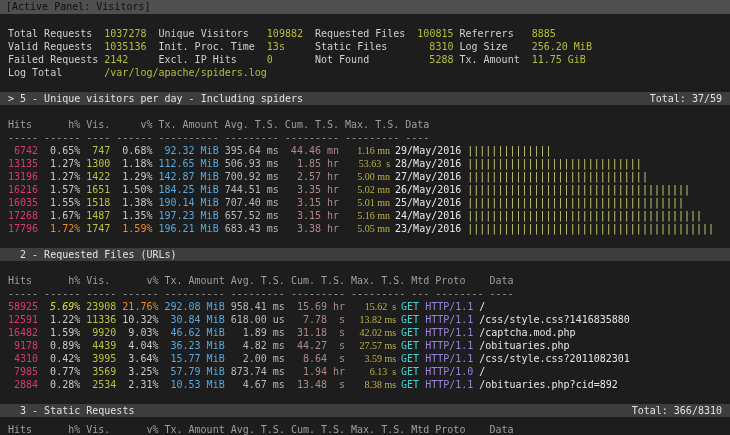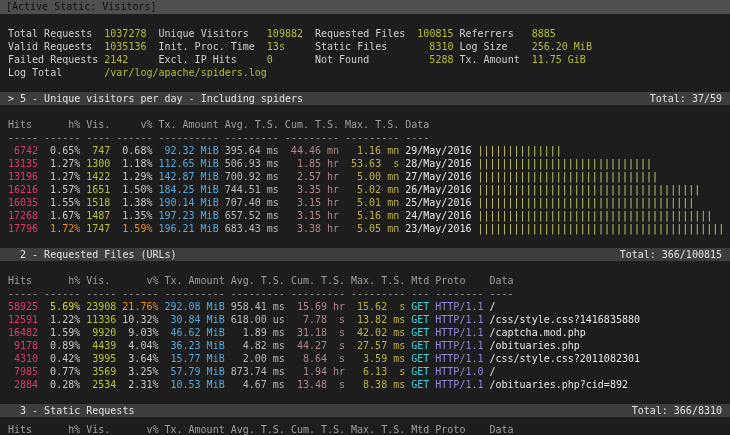--- a/index.html
+++ b/index.html
@@ -31,31 +31,31 @@
   .sumline .val{color:var(--value_green);}
   .panel-bar{
     display:flex;justify-content:space-between;align-items:center;
     background:var(--panel_bar_bg);color:var(--panel_bar_text);
     height:13px;line-height:13px;padding:0 8px;white-space:pre;
   }
   .panel-bar .ind{display:inline-block;width:1ch;margin-right:1ch;}
   .cell{display:inline-block;white-space:pre;vertical-align:top;}
   .c-hits{color:var(--hits);} .c-pct{color:var(--pct);} .c-vis{color:var(--vis);}
   .c-tx{color:var(--tx);} .c-avg{color:var(--avg);} .c-cum{color:var(--cum);}
-  .c-max{color:var(--max);} .c-white{color:var(--white);} .c-bars{color:var(--bars);}
+  .c-max{color:var(--max);font-family:Liberation Serif, serif;} .c-white{color:var(--white);} .c-bars{color:var(--bars);}
   .c-mtd{color:var(--mtd);} .c-proto{color:var(--proto);}
   .hdr{color:var(--header_grey);}
-  .hl-orange{color:var(--orange);} .hl-yellow{color:var(--yellow);}
+  .hl-orange{color:var(--orange);} .hl-yellow{color:var(--yellow);font-style:italic;}
 </style>
 </head>
 <body>
 
 <div class="screen">
   <div class="titlebar">
-    <span>[Active Static: Visitors]</span>
+    <span>[Active Panel: Visitors]</span>
   </div>
   <div class="blank"></div>
   <div id="summary">
       <div class="sumline"><span class="cell lbl" style="width: 15ch; text-align: left; margin-right: 1ch;">Total Requests</span><span class="cell val" style="width: 8ch; text-align: left; margin-right: 1ch;">1037278</span><span class="cell lbl" style="width: 17ch; text-align: left; margin-right: 1ch;">Unique Visitors</span><span class="cell val" style="width: 7ch; text-align: left; margin-right: 1ch;">109882</span><span class="cell lbl" style="width: 16ch; text-align: left; margin-right: 1ch;">Requested Files</span><span class="cell val" style="width: 6ch; text-align: right; margin-right: 1ch;">100815</span><span class="cell lbl" style="width: 11ch; text-align: left; margin-right: 1ch;">Referrers</span><span class="cell val" style="text-align: left; margin-right: 1ch;">8885</span></div>
       <div class="sumline"><span class="cell lbl" style="width: 15ch; text-align: left; margin-right: 1ch;">Valid Requests</span><span class="cell val" style="width: 8ch; text-align: left; margin-right: 1ch;">1035136</span><span class="cell lbl" style="width: 17ch; text-align: left; margin-right: 1ch;">Init. Proc. Time</span><span class="cell val" style="width: 7ch; text-align: left; margin-right: 1ch;">13s</span><span class="cell lbl" style="width: 16ch; text-align: left; margin-right: 1ch;">Static Files</span><span class="cell val" style="width: 6ch; text-align: right; margin-right: 1ch;">8310</span><span class="cell lbl" style="width: 11ch; text-align: left; margin-right: 1ch;">Log Size</span><span class="cell val" style="text-align: left; margin-right: 1ch;">256.20 MiB</span></div>
       <div class="sumline"><span class="cell lbl" style="width: 15ch; text-align: left; margin-right: 1ch;">Failed Requests</span><span class="cell val" style="width: 8ch; text-align: left; margin-right: 1ch;">2142</span><span class="cell lbl" style="width: 17ch; text-align: left; margin-right: 1ch;">Excl. IP Hits</span><span class="cell val" style="width: 7ch; text-align: left; margin-right: 1ch;">0</span><span class="cell lbl" style="width: 16ch; text-align: left; margin-right: 1ch;">Not Found</span><span class="cell val" style="width: 6ch; text-align: right; margin-right: 1ch;">5288</span><span class="cell lbl" style="width: 11ch; text-align: left; margin-right: 1ch;">Tx. Amount</span><span class="cell val" style="text-align: left; margin-right: 1ch;">11.75 GiB</span></div>
       <div class="sumline"><span class="cell lbl" style="width: 15ch; text-align: left; margin-right: 1ch;">Log Total</span><span class="cell val" style="width: 8ch; text-align: left; margin-right: 1ch;">/var/log/apache/spiders.log</span></div>
     </div>
   <div class="blank"></div>
   <div id="panels">
@@ -67,21 +67,21 @@
         <div class="line"><span class="cell c-hits" style="width: 5ch; text-align: right; margin-right: 1ch;">6742</span><span class="cell c-pct" style="width: 6ch; text-align: right; margin-right: 1ch;">0.65%</span><span class="cell c-vis" style="width: 4ch; text-align: right; margin-right: 1ch;">747</span><span class="cell c-pct" style="width: 6ch; text-align: right; margin-right: 1ch;">0.68%</span><span class="cell c-tx" style="width: 10ch; text-align: right; margin-right: 1ch;">92.32 MiB</span><span class="cell c-avg" style="width: 9ch; text-align: right; margin-right: 1ch;">395.64 ms</span><span class="cell c-cum" style="width: 9ch; text-align: right; margin-right: 1ch;">44.46 mn</span><span class="cell c-max" style="width: 9ch; text-align: right; margin-right: 1ch;">1.16 mn</span><span class="cell c-white" style="width: 11ch; text-align: left; margin-right: 1ch;">29/May/2016</span><span class="cell c-bars" style="text-align: left; margin-right: 1ch;">||||||||||||||</span></div>
         <div class="line"><span class="cell c-hits" style="width: 5ch; text-align: right; margin-right: 1ch;">13135</span><span class="cell c-pct" style="width: 6ch; text-align: right; margin-right: 1ch;">1.27%</span><span class="cell c-vis" style="width: 4ch; text-align: right; margin-right: 1ch;">1300</span><span class="cell c-pct" style="width: 6ch; text-align: right; margin-right: 1ch;">1.18%</span><span class="cell c-tx" style="width: 10ch; text-align: right; margin-right: 1ch;">112.65 MiB</span><span class="cell c-avg" style="width: 9ch; text-align: right; margin-right: 1ch;">506.93 ms</span><span class="cell c-cum" style="width: 9ch; text-align: right; margin-right: 1ch;">1.85 hr</span><span class="cell c-max" style="width: 9ch; text-align: right; margin-right: 1ch;">53.63  s</span><span class="cell c-white" style="width: 11ch; text-align: left; margin-right: 1ch;">28/May/2016</span><span class="cell c-bars" style="text-align: left; margin-right: 1ch;">|||||||||||||||||||||||||||||</span></div>
         <div class="line"><span class="cell c-hits" style="width: 5ch; text-align: right; margin-right: 1ch;">13196</span><span class="cell c-pct" style="width: 6ch; text-align: right; margin-right: 1ch;">1.27%</span><span class="cell c-vis" style="width: 4ch; text-align: right; margin-right: 1ch;">1422</span><span class="cell c-pct" style="width: 6ch; text-align: right; margin-right: 1ch;">1.29%</span><span class="cell c-tx" style="width: 10ch; text-align: right; margin-right: 1ch;">142.87 MiB</span><span class="cell c-avg" style="width: 9ch; text-align: right; margin-right: 1ch;">700.92 ms</span><span class="cell c-cum" style="width: 9ch; text-align: right; margin-right: 1ch;">2.57 hr</span><span class="cell c-max" style="width: 9ch; text-align: right; margin-right: 1ch;">5.00 mn</span><span class="cell c-white" style="width: 11ch; text-align: left; margin-right: 1ch;">27/May/2016</span><span class="cell c-bars" style="text-align: left; margin-right: 1ch;">||||||||||||||||||||||||||||||</span></div>
         <div class="line"><span class="cell c-hits" style="width: 5ch; text-align: right; margin-right: 1ch;">16216</span><span class="cell c-pct" style="width: 6ch; text-align: right; margin-right: 1ch;">1.57%</span><span class="cell c-vis" style="width: 4ch; text-align: right; margin-right: 1ch;">1651</span><span class="cell c-pct" style="width: 6ch; text-align: right; margin-right: 1ch;">1.50%</span><span class="cell c-tx" style="width: 10ch; text-align: right; margin-right: 1ch;">184.25 MiB</span><span class="cell c-avg" style="width: 9ch; text-align: right; margin-right: 1ch;">744.51 ms</span><span class="cell c-cum" style="width: 9ch; text-align: right; margin-right: 1ch;">3.35 hr</span><span class="cell c-max" style="width: 9ch; text-align: right; margin-right: 1ch;">5.02 mn</span><span class="cell c-white" style="width: 11ch; text-align: left; margin-right: 1ch;">26/May/2016</span><span class="cell c-bars" style="text-align: left; margin-right: 1ch;">|||||||||||||||||||||||||||||||||||||</span></div>
         <div class="line"><span class="cell c-hits" style="width: 5ch; text-align: right; margin-right: 1ch;">16035</span><span class="cell c-pct" style="width: 6ch; text-align: right; margin-right: 1ch;">1.55%</span><span class="cell c-vis" style="width: 4ch; text-align: right; margin-right: 1ch;">1518</span><span class="cell c-pct" style="width: 6ch; text-align: right; margin-right: 1ch;">1.38%</span><span class="cell c-tx" style="width: 10ch; text-align: right; margin-right: 1ch;">190.14 MiB</span><span class="cell c-avg" style="width: 9ch; text-align: right; margin-right: 1ch;">707.40 ms</span><span class="cell c-cum" style="width: 9ch; text-align: right; margin-right: 1ch;">3.15 hr</span><span class="cell c-max" style="width: 9ch; text-align: right; margin-right: 1ch;">5.01 mn</span><span class="cell c-white" style="width: 11ch; text-align: left; margin-right: 1ch;">25/May/2016</span><span class="cell c-bars" style="text-align: left; margin-right: 1ch;">||||||||||||||||||||||||||||||||||||</span></div>
         <div class="line"><span class="cell c-hits" style="width: 5ch; text-align: right; margin-right: 1ch;">17268</span><span class="cell c-pct" style="width: 6ch; text-align: right; margin-right: 1ch;">1.67%</span><span class="cell c-vis" style="width: 4ch; text-align: right; margin-right: 1ch;">1487</span><span class="cell c-pct" style="width: 6ch; text-align: right; margin-right: 1ch;">1.35%</span><span class="cell c-tx" style="width: 10ch; text-align: right; margin-right: 1ch;">197.23 MiB</span><span class="cell c-avg" style="width: 9ch; text-align: right; margin-right: 1ch;">657.52 ms</span><span class="cell c-cum" style="width: 9ch; text-align: right; margin-right: 1ch;">3.15 hr</span><span class="cell c-max" style="width: 9ch; text-align: right; margin-right: 1ch;">5.16 mn</span><span class="cell c-white" style="width: 11ch; text-align: left; margin-right: 1ch;">24/May/2016</span><span class="cell c-bars" style="text-align: left; margin-right: 1ch;">|||||||||||||||||||||||||||||||||||||||</span></div>
         <div class="line"><span class="cell c-hits" style="width: 5ch; text-align: right; margin-right: 1ch;">17796</span><span class="cell c-pct hl-orange" style="width: 6ch; text-align: right; margin-right: 1ch;">1.72%</span><span class="cell c-vis" style="width: 4ch; text-align: right; margin-right: 1ch;">1747</span><span class="cell c-pct hl-orange" style="width: 6ch; text-align: right; margin-right: 1ch;">1.59%</span><span class="cell c-tx" style="width: 10ch; text-align: right; margin-right: 1ch;">196.21 MiB</span><span class="cell c-avg" style="width: 9ch; text-align: right; margin-right: 1ch;">683.43 ms</span><span class="cell c-cum" style="width: 9ch; text-align: right; margin-right: 1ch;">3.38 hr</span><span class="cell c-max" style="width: 9ch; text-align: right; margin-right: 1ch;">5.05 mn</span><span class="cell c-white" style="width: 11ch; text-align: left; margin-right: 1ch;">23/May/2016</span><span class="cell c-bars" style="text-align: left; margin-right: 1ch;">|||||||||||||||||||||||||||||||||||||||||</span></div>
         <div class="blank"></div>
       </div>
       <div>
-        <div class="panel-bar"><span><span class="ind"> </span><span>2 - Requested Files (URLs)</span></span><span>Total: 366/100815</span></div>
+        <div class="panel-bar"><span><span class="ind"> </span><span>2 - Requested Files (URLs)</span></span></div>
         <div class="blank"></div>
         <div class="line hdr"><span class="cell hdr" style="width: 5ch; text-align: left; margin-right: 1ch;">Hits</span><span class="cell hdr" style="width: 6ch; text-align: right; margin-right: 1ch;">h%</span><span class="cell hdr" style="width: 5ch; text-align: left; margin-right: 1ch;">Vis.</span><span class="cell hdr" style="width: 6ch; text-align: right; margin-right: 1ch;">v%</span><span class="cell hdr" style="width: 10ch; text-align: left; margin-right: 1ch;">Tx. Amount</span><span class="cell hdr" style="width: 9ch; text-align: left; margin-right: 1ch;">Avg. T.S.</span><span class="cell hdr" style="width: 9ch; text-align: left; margin-right: 1ch;">Cum. T.S.</span><span class="cell hdr" style="width: 9ch; text-align: left; margin-right: 1ch;">Max. T.S.</span><span class="cell hdr" style="width: 3ch; text-align: left; margin-right: 1ch;">Mtd</span><span class="cell hdr" style="width: 8ch; text-align: left; margin-right: 1ch;">Proto</span><span class="cell hdr" style="text-align: left; margin-right: 1ch;">Data</span></div>
         <div class="line hdr"><span class="cell hdr" style="width: 5ch; text-align: left; margin-right: 1ch;">-----</span><span class="cell hdr" style="width: 6ch; text-align: left; margin-right: 1ch;">------</span><span class="cell hdr" style="width: 5ch; text-align: left; margin-right: 1ch;">-----</span><span class="cell hdr" style="width: 6ch; text-align: left; margin-right: 1ch;">------</span><span class="cell hdr" style="width: 10ch; text-align: left; margin-right: 1ch;">----------</span><span class="cell hdr" style="width: 9ch; text-align: left; margin-right: 1ch;">---------</span><span class="cell hdr" style="width: 9ch; text-align: left; margin-right: 1ch;">---------</span><span class="cell hdr" style="width: 9ch; text-align: left; margin-right: 1ch;">---------</span><span class="cell hdr" style="width: 3ch; text-align: left; margin-right: 1ch;">---</span><span class="cell hdr" style="width: 8ch; text-align: left; margin-right: 1ch;">--------</span><span class="cell hdr" style="text-align: left; margin-right: 1ch;">----</span></div>
         <div class="line"><span class="cell c-hits" style="width: 5ch; text-align: right; margin-right: 1ch;">58925</span><span class="cell c-pct hl-yellow" style="width: 6ch; text-align: right; margin-right: 1ch;">5.69%</span><span class="cell c-vis" style="width: 5ch; text-align: right; margin-right: 1ch;">23908</span><span class="cell c-pct hl-orange" style="width: 6ch; text-align: right; margin-right: 1ch;">21.76%</span><span class="cell c-tx" style="width: 10ch; text-align: right; margin-right: 1ch;">292.08 MiB</span><span class="cell c-avg" style="width: 9ch; text-align: right; margin-right: 1ch;">958.41 ms</span><span class="cell c-cum" style="width: 9ch; text-align: right; margin-right: 1ch;">15.69 hr</span><span class="cell c-max" style="width: 9ch; text-align: right; margin-right: 1ch;">15.62  s</span><span class="cell c-mtd" style="width: 3ch; text-align: left; margin-right: 1ch;">GET</span><span class="cell c-proto" style="width: 8ch; text-align: left; margin-right: 1ch;">HTTP/1.1</span><span class="cell c-white" style="text-align: left; margin-right: 1ch;">/</span></div>
         <div class="line"><span class="cell c-hits" style="width: 5ch; text-align: right; margin-right: 1ch;">12591</span><span class="cell c-pct" style="width: 6ch; text-align: right; margin-right: 1ch;">1.22%</span><span class="cell c-vis" style="width: 5ch; text-align: right; margin-right: 1ch;">11336</span><span class="cell c-pct" style="width: 6ch; text-align: right; margin-right: 1ch;">10.32%</span><span class="cell c-tx" style="width: 10ch; text-align: right; margin-right: 1ch;">30.84 MiB</span><span class="cell c-avg" style="width: 9ch; text-align: right; margin-right: 1ch;">618.00 us</span><span class="cell c-cum" style="width: 9ch; text-align: right; margin-right: 1ch;">7.78  s</span><span class="cell c-max" style="width: 9ch; text-align: right; margin-right: 1ch;">13.82 ms</span><span class="cell c-mtd" style="width: 3ch; text-align: left; margin-right: 1ch;">GET</span><span class="cell c-proto" style="width: 8ch; text-align: left; margin-right: 1ch;">HTTP/1.1</span><span class="cell c-white" style="text-align: left; margin-right: 1ch;">/css/style.css?1416835880</span></div>
         <div class="line"><span class="cell c-hits" style="width: 5ch; text-align: right; margin-right: 1ch;">16482</span><span class="cell c-pct" style="width: 6ch; text-align: right; margin-right: 1ch;">1.59%</span><span class="cell c-vis" style="width: 5ch; text-align: right; margin-right: 1ch;">9920</span><span class="cell c-pct" style="width: 6ch; text-align: right; margin-right: 1ch;">9.03%</span><span class="cell c-tx" style="width: 10ch; text-align: right; margin-right: 1ch;">46.62 MiB</span><span class="cell c-avg" style="width: 9ch; text-align: right; margin-right: 1ch;">1.89 ms</span><span class="cell c-cum" style="width: 9ch; text-align: right; margin-right: 1ch;">31.18  s</span><span class="cell c-max" style="width: 9ch; text-align: right; margin-right: 1ch;">42.02 ms</span><span class="cell c-mtd" style="width: 3ch; text-align: left; margin-right: 1ch;">GET</span><span class="cell c-proto" style="width: 8ch; text-align: left; margin-right: 1ch;">HTTP/1.1</span><span class="cell c-white" style="text-align: left; margin-right: 1ch;">/captcha.mod.php</span></div>
         <div class="line"><span class="cell c-hits" style="width: 5ch; text-align: right; margin-right: 1ch;">9178</span><span class="cell c-pct" style="width: 6ch; text-align: right; margin-right: 1ch;">0.89%</span><span class="cell c-vis" style="width: 5ch; text-align: right; margin-right: 1ch;">4439</span><span class="cell c-pct" style="width: 6ch; text-align: right; margin-right: 1ch;">4.04%</span><span class="cell c-tx" style="width: 10ch; text-align: right; margin-right: 1ch;">36.23 MiB</span><span class="cell c-avg" style="width: 9ch; text-align: right; margin-right: 1ch;">4.82 ms</span><span class="cell c-cum" style="width: 9ch; text-align: right; margin-right: 1ch;">44.27  s</span><span class="cell c-max" style="width: 9ch; text-align: right; margin-right: 1ch;">27.57 ms</span><span class="cell c-mtd" style="width: 3ch; text-align: left; margin-right: 1ch;">GET</span><span class="cell c-proto" style="width: 8ch; text-align: left; margin-right: 1ch;">HTTP/1.1</span><span class="cell c-white" style="text-align: left; margin-right: 1ch;">/obituaries.php</span></div>
         <div class="line"><span class="cell c-hits" style="width: 5ch; text-align: right; margin-right: 1ch;">4310</span><span class="cell c-pct" style="width: 6ch; text-align: right; margin-right: 1ch;">0.42%</span><span class="cell c-vis" style="width: 5ch; text-align: right; margin-right: 1ch;">3995</span><span class="cell c-pct" style="width: 6ch; text-align: right; margin-right: 1ch;">3.64%</span><span class="cell c-tx" style="width: 10ch; text-align: right; margin-right: 1ch;">15.77 MiB</span><span class="cell c-avg" style="width: 9ch; text-align: right; margin-right: 1ch;">2.00 ms</span><span class="cell c-cum" style="width: 9ch; text-align: right; margin-right: 1ch;">8.64  s</span><span class="cell c-max" style="width: 9ch; text-align: right; margin-right: 1ch;">3.59 ms</span><span class="cell c-mtd" style="width: 3ch; text-align: left; margin-right: 1ch;">GET</span><span class="cell c-proto" style="width: 8ch; text-align: left; margin-right: 1ch;">HTTP/1.1</span><span class="cell c-white" style="text-align: left; margin-right: 1ch;">/css/style.css?2011082301</span></div>
         <div class="line"><span class="cell c-hits" style="width: 5ch; text-align: right; margin-right: 1ch;">7985</span><span class="cell c-pct" style="width: 6ch; text-align: right; margin-right: 1ch;">0.77%</span><span class="cell c-vis" style="width: 5ch; text-align: right; margin-right: 1ch;">3569</span><span class="cell c-pct" style="width: 6ch; text-align: right; margin-right: 1ch;">3.25%</span><span class="cell c-tx" style="width: 10ch; text-align: right; margin-right: 1ch;">57.79 MiB</span><span class="cell c-avg" style="width: 9ch; text-align: right; margin-right: 1ch;">873.74 ms</span><span class="cell c-cum" style="width: 9ch; text-align: right; margin-right: 1ch;">1.94 hr</span><span class="cell c-max" style="width: 9ch; text-align: right; margin-right: 1ch;">6.13  s</span><span class="cell c-mtd" style="width: 3ch; text-align: left; margin-right: 1ch;">GET</span><span class="cell c-proto" style="width: 8ch; text-align: left; margin-right: 1ch;">HTTP/1.0</span><span class="cell c-white" style="text-align: left; margin-right: 1ch;">/</span></div>
         <div class="line"><span class="cell c-hits" style="width: 5ch; text-align: right; margin-right: 1ch;">2884</span><span class="cell c-pct" style="width: 6ch; text-align: right; margin-right: 1ch;">0.28%</span><span class="cell c-vis" style="width: 5ch; text-align: right; margin-right: 1ch;">2534</span><span class="cell c-pct" style="width: 6ch; text-align: right; margin-right: 1ch;">2.31%</span><span class="cell c-tx" style="width: 10ch; text-align: right; margin-right: 1ch;">10.53 MiB</span><span class="cell c-avg" style="width: 9ch; text-align: right; margin-right: 1ch;">4.67 ms</span><span class="cell c-cum" style="width: 9ch; text-align: right; margin-right: 1ch;">13.48  s</span><span class="cell c-max" style="width: 9ch; text-align: right; margin-right: 1ch;">8.38 ms</span><span class="cell c-mtd" style="width: 3ch; text-align: left; margin-right: 1ch;">GET</span><span class="cell c-proto" style="width: 8ch; text-align: left; margin-right: 1ch;">HTTP/1.1</span><span class="cell c-white" style="text-align: left; margin-right: 1ch;">/obituaries.php?cid=892</span></div>

